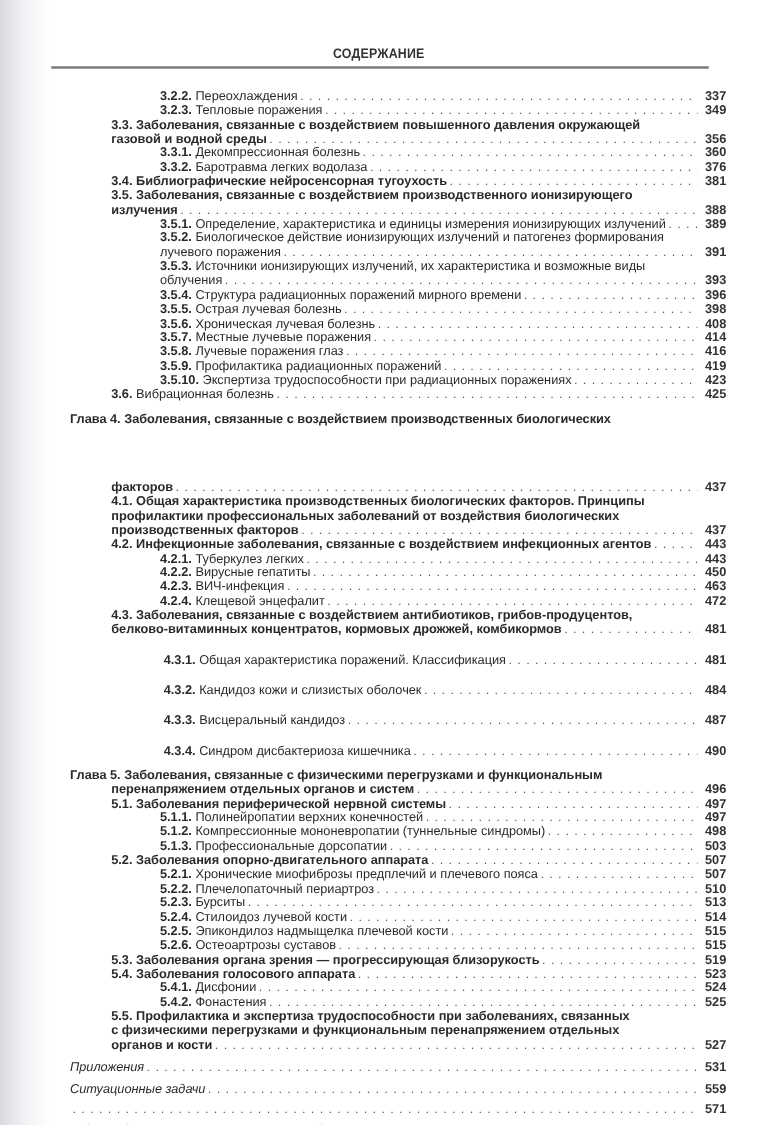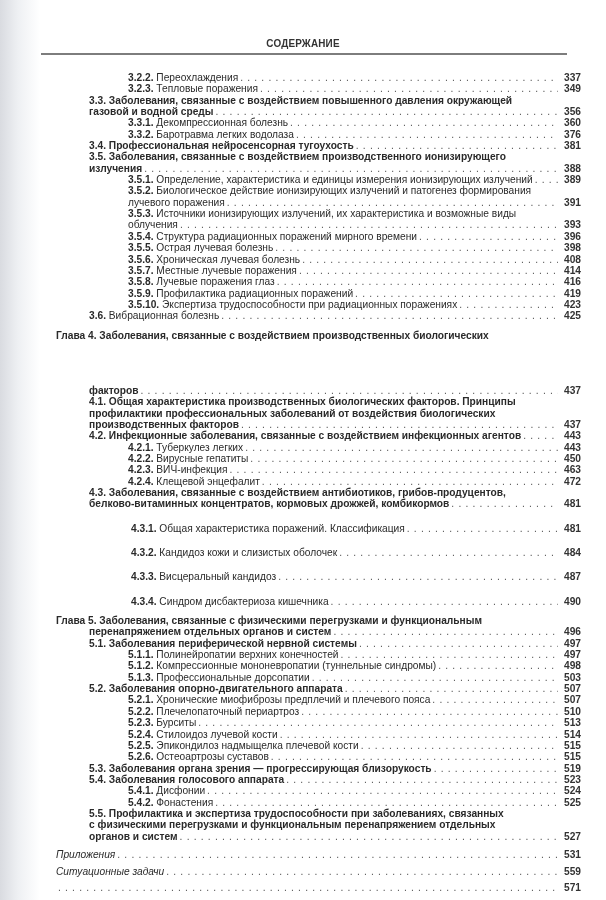--- a/index.html
+++ b/index.html
@@ -96,21 +96,21 @@
     </div>
     <div class="entry lvl2">
       <div class="line">
         <span class="txt"><span class="num">3.3.2. </span><span>Баротравма легких водолаза</span></span>
         <span class="dots"></span>
         <span class="pg">376</span>
       </div>
     </div>
     <div class="entry lvl1">
       <div class="line">
-        <span class="txt"><span class="num">3.4. </span><span class="b">Профессиональная нейросенсорная тугоухость</span></span>
+        <span class="txt"><span class="num">3.4. </span><span class="b">Библиографические нейросенсорная тугоухость</span></span>
         <span class="dots"></span>
         <span class="pg">381</span>
       </div>
     </div>
     <div class="entry lvl1">
       <div class="line">
         <span class="txt"><span class="num">3.5. </span><span class="b">Заболевания, связанные с воздействием производственного ионизирующего</span></span>
       </div>
       <div class="line">
         <span class="txt"><span class="b">излучения</span></span>
@@ -413,21 +413,21 @@
       </div>
     </div>
     <div class="entry lvl1">
       <div class="line">
         <span class="txt"><span class="num">5.5. </span><span class="b">Профилактика и экспертиза трудоспособности при заболеваниях, связанных</span></span>
       </div>
       <div class="line">
         <span class="txt"><span class="b">с физическими перегрузками и функциональным перенапряжением отдельных</span></span>
       </div>
       <div class="line">
-        <span class="txt"><span class="b">органов и систем</span></span>
+        <span class="txt"><span class="b">органов и кости</span></span>
         <span class="dots"></span>
         <span class="pg">527</span>
       </div>
     </div>
     <div class="entry lvl0 back-first" style="line-height: 16.6px;">
       <div class="line">
         <span class="txt i">Приложения</span>
         <span class="dots"></span>
         <span class="pg">531</span>
       </div>

